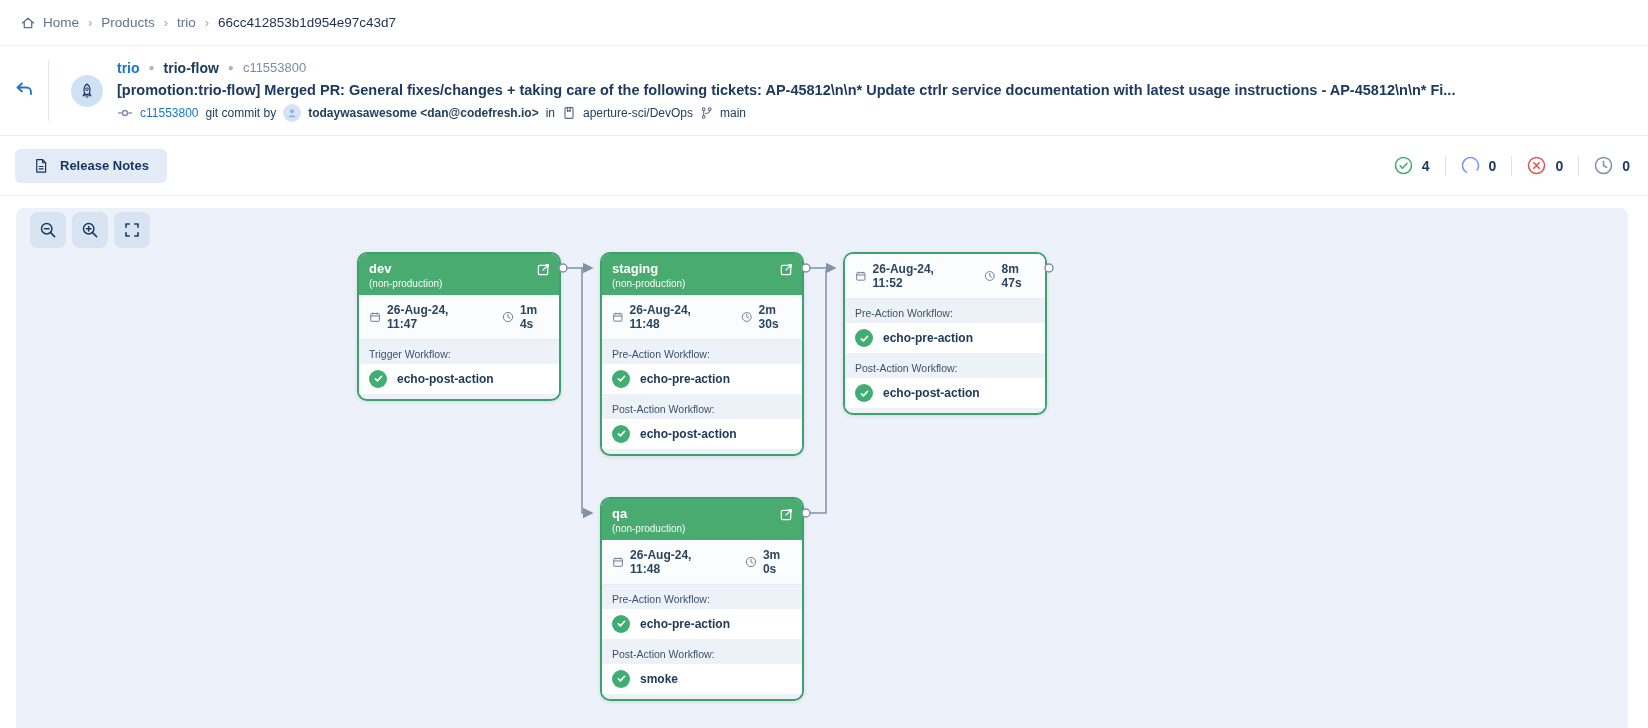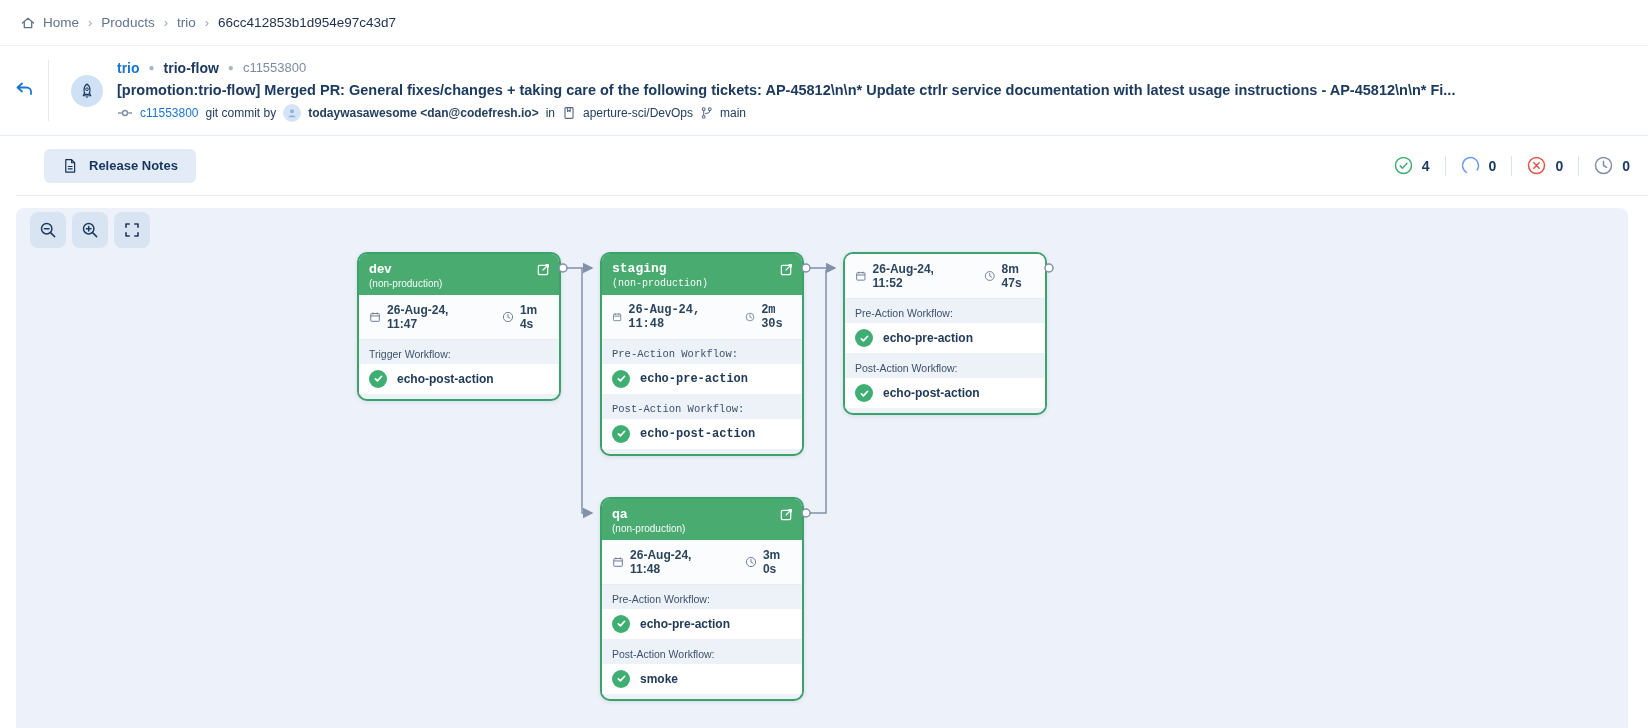--- a/index.html
+++ b/index.html
@@ -29,21 +29,21 @@
   .commit-line { display:flex; align-items:center; gap:7px; font-size:12px; color:#24405f; white-space:nowrap; }
   .commit-sha { color:#1876d2; font-weight:500; text-decoration:none; cursor:pointer; }
   .commit-author { font-weight:700; }
   .mini-avatar { width:18px; height:18px; border-radius:50%; background:#d4e4f6; display:flex; align-items:center; justify-content:center; }
   .header-right { display:flex; align-items:center; gap:15px; padding-right:20px; }
   .hr-vsep { width:1px; height:22px; background:#dfe5ee; }
   .show-more-btn { display:flex; align-items:center; gap:9px; background:none; border:none; cursor:pointer; font-family:inherit; font-size:13.5px; font-weight:700; color:#1d3a60; }
   .status-badge { height:30px; border-radius:15px; background:#4cb377; color:#fff; display:flex; align-items:center; gap:5px; padding:0 14px 0 8px; font-size:12.5px; font-weight:700; letter-spacing:.3px; }
 
   
-  .toolbar { height:60px; display:flex; align-items:center; justify-content:space-between; padding:0 18px 0 28px; border-bottom:1px solid #e7ebf2;margin-left:16px; }
+  .toolbar { height:60px; display:flex; align-items:center; justify-content:space-between; padding:0 18px 0 15px; border-bottom:1px solid #e7ebf2; }
   .release-notes-btn { height:34px; display:flex; align-items:center; gap:11px; padding:0 18px; border:none; border-radius:6px; background:#e3ebf7; color:#16355e; font-family:inherit; font-size:13px; font-weight:700; cursor:pointer; }
   .counters { display:flex; align-items:center; gap:15px; }
   .counter { display:flex; align-items:center; gap:9px; font-size:14px; font-weight:700; color:#1d3a60; cursor:pointer; }
   .counter-sep { width:1px; height:20px; background:#dde3ec; }
 
   
   .canvas { position:absolute; left:16px; top:208px; width:1612px; height:520px; background:#edf1f9; border-radius:8px 8px 0 0; }
   .zoom-controls { position:absolute; left:14px; top:4px; display:flex; gap:6px; }
   .zoom-btn { width:36px; height:36px; border:none; border-radius:8px; background:#d9e4f3; display:flex; align-items:center; justify-content:center; cursor:pointer; }
   .edges { position:absolute; left:0; top:0; pointer-events:none; }
@@ -238,21 +238,21 @@
               <svg width="11" height="11" viewBox="0 0 12 12">
                 <path d="M2.6 6.4 L4.8 8.6 L9.4 3.6" fill="none" stroke="#fff" stroke-width="1.8" stroke-linecap="round" stroke-linejoin="round"></path>
               </svg>
             </span>
           <span>echo-post-action</span>
         </div>
       </div>
       <div class="env-body-pad"></div>
     </div>
 
-    <div class="env-card" style="left:584px; top:44px;font-family:Liberation Mono, monospace;">
+    <div class="env-card" style="left:584px; top:44px;">
       <div class="env-header">
         <div class="env-title">staging</div>
         <div class="env-type">(non-production)</div>
         <button class="env-edit"><svg width="15" height="15" viewBox="0 0 16 16">
               <rect x="2.5" y="3.5" width="10" height="10" rx="1.5" fill="none" stroke="#fff" stroke-width="1.3"></rect>
               <path d="M7.5 8.5 L13 3 M10.8 2.8 L13.2 2.8 L13.2 5.2" fill="none" stroke="#fff" stroke-width="1.3" stroke-linecap="round" stroke-linejoin="round"></path>
             </svg></button>
       </div>
       <div class="env-meta">
         <span class="meta-item">

